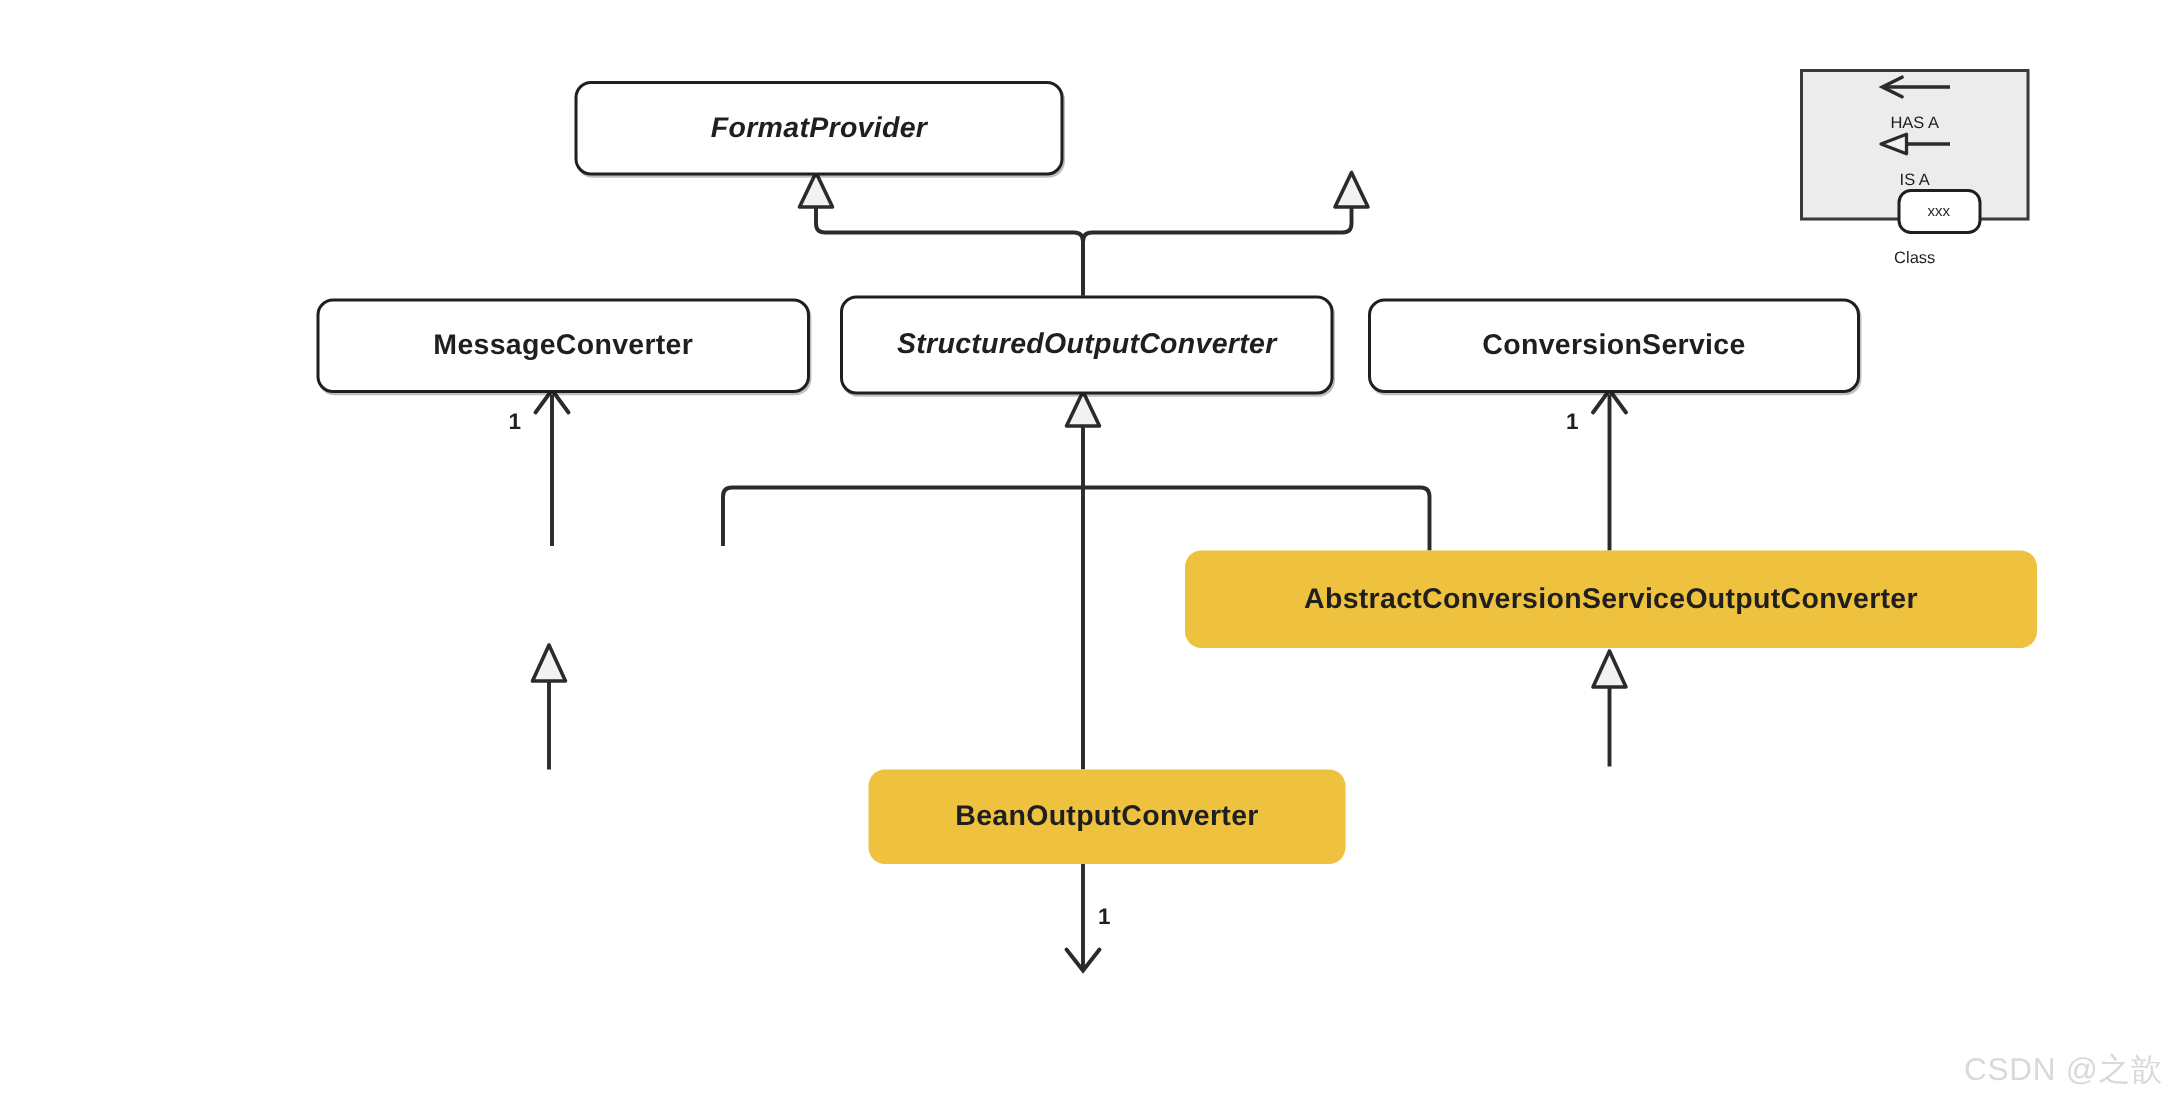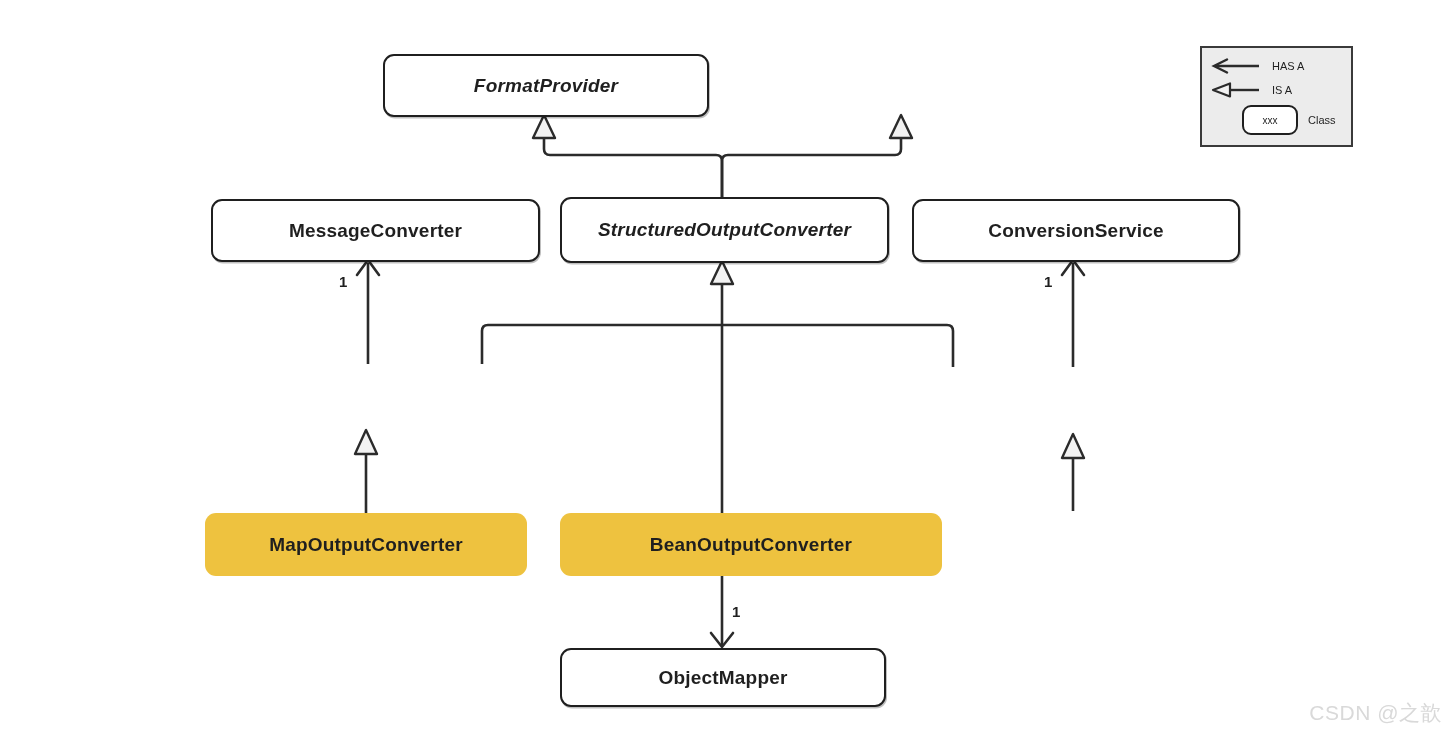--- a/index.html
+++ b/index.html
@@ -20,21 +20,21 @@
   .node .lbl{white-space:nowrap;font-weight:bold;}
   .italic .lbl{font-style:italic;}
   .mult{
     position:absolute;font-size:15px;font-weight:bold;color:#1f1f1f;
   }
   .legend{
     position:absolute;left:1200px;top:46px;width:153px;height:101px;
     background:#ececec;border:2px solid #3a3a3a;box-sizing:border-box;
     display:flex;flex-direction:column;justify-content:space-evenly;padding:2px 8px;
   }
-  .legend-row{display:flex;align-items:center;gap:10px;}
+  .legend-row{display:flex;align-items:center;gap:10px;flex-direction:column;}
   .legend-label{font-size:11px;color:#1f1f1f;}
   .legend-classbox{
     width:52px;height:26px;background:#fff;border:2.4px solid #1f1f1f;border-radius:9px;
     display:flex;align-items:center;justify-content:center;font-size:10px;color:#1f1f1f;flex:0 0 auto;margin-left:32px;
   }
   .watermark{
     position:absolute;right:8px;bottom:5px;font-size:21px;color:#d9d9d9;
     text-shadow:1px 1px 0 #ffffff;letter-spacing:.5px;text-align:center;
   }
 </style>
@@ -77,31 +77,28 @@
   <div class="node white" style="left:211px;top:199px;width:325px;height:59px">
     <span class="lbl">MessageConverter</span>
   </div>
   <div class="node white italic" style="left:560px;top:197px;width:325px;height:62px">
     <span class="lbl">StructuredOutputConverter</span>
   </div>
   <div class="node white" style="left:912px;top:199px;width:324px;height:59px">
     <span class="lbl">ConversionService</span>
   </div>
 
+  <div class="node yellow" style="left:790px;top:367px;width:568px;height:65px">
+    <span class="lbl">AbstractConversionServiceOutputConverter</span>
+  </div>
 
-  <div class="node yellow" style="left:205px;top:513px;width:322px;height:63px">
-    <span class="lbl">MapOutputConverter</span>
-  </div>
-  <div class="node yellow" style="left:560px;top:513px;width:382px;height:63px">
+  <div class="node yellow" style="left:579px;top:513px;width:318px;height:63px">
     <span class="lbl">BeanOutputConverter</span>
   </div>
 
-  <div class="node white" style="left:560px;top:648px;width:322px;height:55px">
-    <span class="lbl">ObjectMapper</span>
-  </div>
 
   <div class="mult" style="left:339px;top:273px">1</div>
   <div class="mult" style="left:1044px;top:273px">1</div>
   <div class="mult" style="left:732px;top:603px">1</div>
 
   <div class="legend">
     <div class="legend-row">
       <svg width="52" height="16" xmlns="http://www.w3.org/2000/svg">
         <path d="M 49 8 L 5 8" stroke="#2b2b2b" stroke-width="2.4" fill="none"></path>
         <polyline points="17,1.5 4,8 17,14.5" stroke="#2b2b2b" stroke-width="2.4" fill="none" stroke-linecap="round"></polyline>

